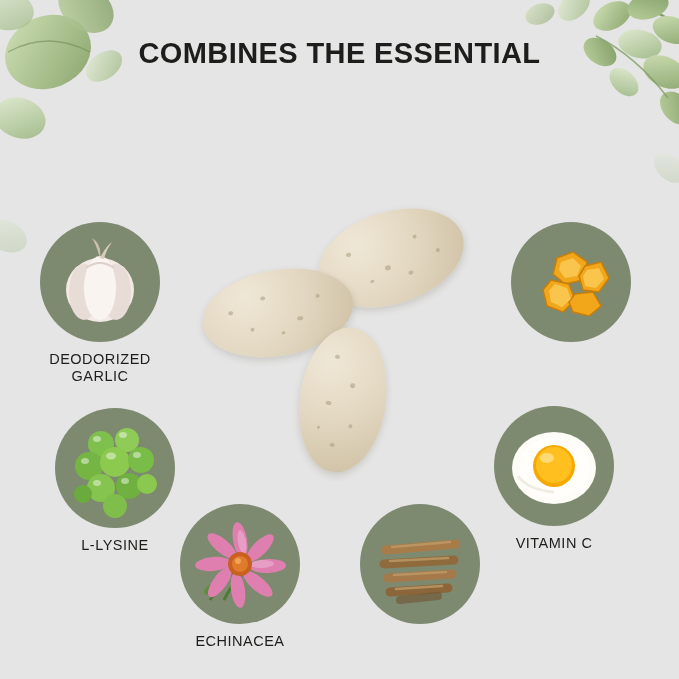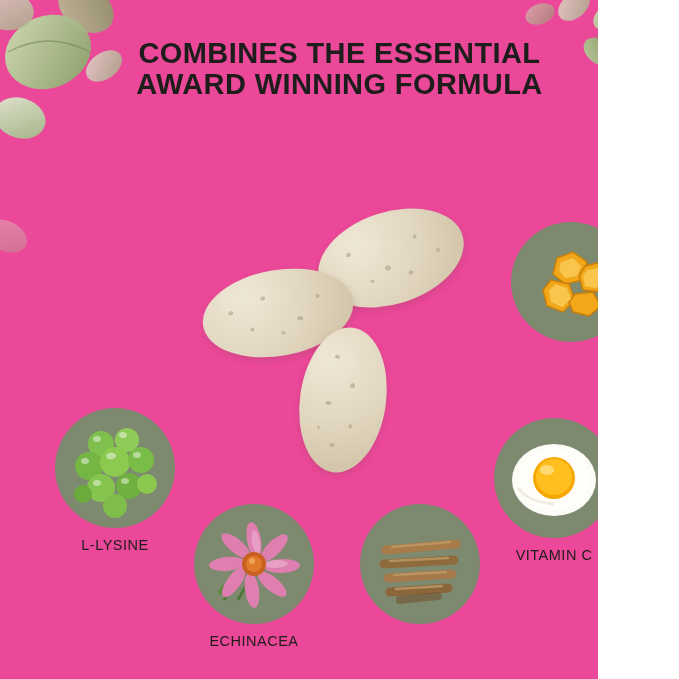--- a/index.html
+++ b/index.html
@@ -5,23 +5,23 @@
   html, body {
     margin: 0;
     padding: 0;
     background: #ffffff;
   }
   body {
     font-family: "Liberation Sans", sans-serif;
   }
   .canvas {
     position: relative;
-    width: 598px;
+    width: 679px;
     height: 679px;
-    background: #ec4899;
+    background: #e5e5e5;
     overflow: hidden;
   }
 
   
   .leaf-layer {
     position: absolute;
     inset: 0;
     pointer-events: none;
   }
 
@@ -129,21 +129,20 @@
         <path d="M596 36 q40 20 72 62" stroke="#7d9b61" stroke-width="1.6" fill="none" opacity=".8"></path>
       </g>
 
       <ellipse cx="6" cy="236" rx="22" ry="15" fill="url(#lg2)" opacity=".35" transform="rotate(25 6 236)"></ellipse>
       <ellipse cx="670" cy="168" rx="18" ry="12" fill="url(#lg2)" opacity=".3" transform="rotate(40 670 168)"></ellipse>
     </svg>
   </div>
 
   <div class="headline">
     <span class="ln">COMBINES THE ESSENTIAL</span>
-    <span class="ln">AWARD WINNING FORMULA</span>
   </div>
 
   <div>
 
     <div class="tablet" style="left:316px; top:212px; width:150px; height:92px; transform:rotate(-18deg);">
       <div class="speck" style="left:22%;top:30%;width:5px;height:4px;"></div>
       <div class="speck" style="left:44%;top:56%;width:6px;height:5px;"></div>
       <div class="speck" style="left:68%;top:34%;width:4px;height:4px;"></div>
       <div class="speck" style="left:58%;top:70%;width:5px;height:4px;"></div>
       <div class="speck" style="left:32%;top:66%;width:4px;height:3px;"></div>
@@ -162,20 +161,35 @@
     <div class="tablet" style="left:300px; top:327px; width:86px; height:146px; transform:rotate(8deg);">
       <div class="speck" style="left:34%;top:20%;width:5px;height:4px;"></div>
       <div class="speck" style="left:56%;top:38%;width:5px;height:5px;"></div>
       <div class="speck" style="left:30%;top:52%;width:6px;height:4px;"></div>
       <div class="speck" style="left:60%;top:66%;width:4px;height:4px;"></div>
       <div class="speck" style="left:42%;top:80%;width:5px;height:4px;"></div>
       <div class="speck" style="left:24%;top:70%;width:3px;height:3px;"></div>
     </div>
   </div>
 
+  <div class="badge" style="left:40px; top:222px;">
+    <span class="disc">
+      <svg width="120" height="120" viewBox="0 0 120 120">
+        <ellipse cx="60" cy="68" rx="34" ry="32" fill="#f3eae6"></ellipse>
+        <ellipse cx="44" cy="70" rx="15" ry="28" fill="#e8dcd6"></ellipse>
+        <ellipse cx="76" cy="70" rx="15" ry="28" fill="#e8dcd6"></ellipse>
+        <ellipse cx="60" cy="66" rx="16" ry="32" fill="#faf4f1"></ellipse>
+        <path d="M60 36 q-4 -14 -8 -20 q10 6 8 20 z" fill="#cbbfa8"></path>
+        <path d="M60 36 q6 -12 12 -16 q-6 8 -8 17 z" fill="#d8cdb9"></path>
+        <path d="M46 46 q14 -10 28 0" stroke="#ddd0c8" stroke-width="2" fill="none"></path>
+      </svg>
+    </span>
+    <div class="cap">DEODORIZED
+GARLIC</div>
+  </div>
 
   <div class="badge" style="left:511px; top:222px;">
     <span class="disc">
       <svg width="120" height="120" viewBox="0 0 120 120">
         <g fill="#f2a71b" stroke="#c77f09" stroke-width="1.5">
           <polygon points="46,36 62,30 76,40 72,58 54,62 42,52"></polygon>
           <polygon points="74,44 90,40 98,56 88,70 72,68 68,54"></polygon>
           <polygon points="40,58 58,62 64,78 52,90 36,84 32,68"></polygon>
           <polygon points="64,72 82,70 90,84 78,94 62,90 58,80"></polygon>
         </g>
@@ -210,35 +224,35 @@
           <ellipse cx="30" cy="53" rx="4" ry="3"></ellipse>
           <ellipse cx="82" cy="47" rx="4" ry="3"></ellipse>
           <ellipse cx="42" cy="75" rx="4" ry="3"></ellipse>
           <ellipse cx="70" cy="73" rx="4" ry="3"></ellipse>
         </g>
       </svg>
     </span>
     <div class="cap">L-LYSINE</div>
   </div>
 
-  <div class="badge" style="left:494px; top:418px;">
+  <div class="badge" style="left:494px; top:406px;">
     <span class="disc">
       <svg width="120" height="120" viewBox="0 0 120 120">
         <ellipse cx="60" cy="62" rx="42" ry="36" fill="#fdfcf7"></ellipse>
         <ellipse cx="60" cy="62" rx="36" ry="30" fill="#fffefb"></ellipse>
         <circle cx="60" cy="60" r="21" fill="#f6a800"></circle>
         <circle cx="60" cy="59" r="18" fill="#ffc01f"></circle>
         <ellipse cx="53" cy="52" rx="7" ry="5" fill="#ffe08a" opacity=".8"></ellipse>
         <path d="M24 70 q10 14 36 16" stroke="#efece0" stroke-width="3" fill="none"></path>
       </svg>
     </span>
     <div class="cap">VITAMIN C</div>
   </div>
 
-  <div class="badge" style="left:194px; top:504px;">
+  <div class="badge" style="left:180px; top:504px;">
     <span class="disc">
       <svg width="120" height="120" viewBox="0 0 120 120">
         <g stroke="#4e7a36" stroke-width="3" fill="none">
           <path d="M30 96 q14 -22 28 -32"></path>
           <path d="M44 96 q8 -16 18 -26"></path>
         </g>
         <ellipse cx="34" cy="84" rx="11" ry="5" fill="#5e8c40" transform="rotate(-28 34 84)"></ellipse>
         <g fill="#de7fb0">
           <ellipse cx="60" cy="36" rx="7" ry="18" transform="rotate(-10 60 36)"></ellipse>
           <ellipse cx="80" cy="44" rx="7" ry="18" transform="rotate(45 80 44)"></ellipse>

